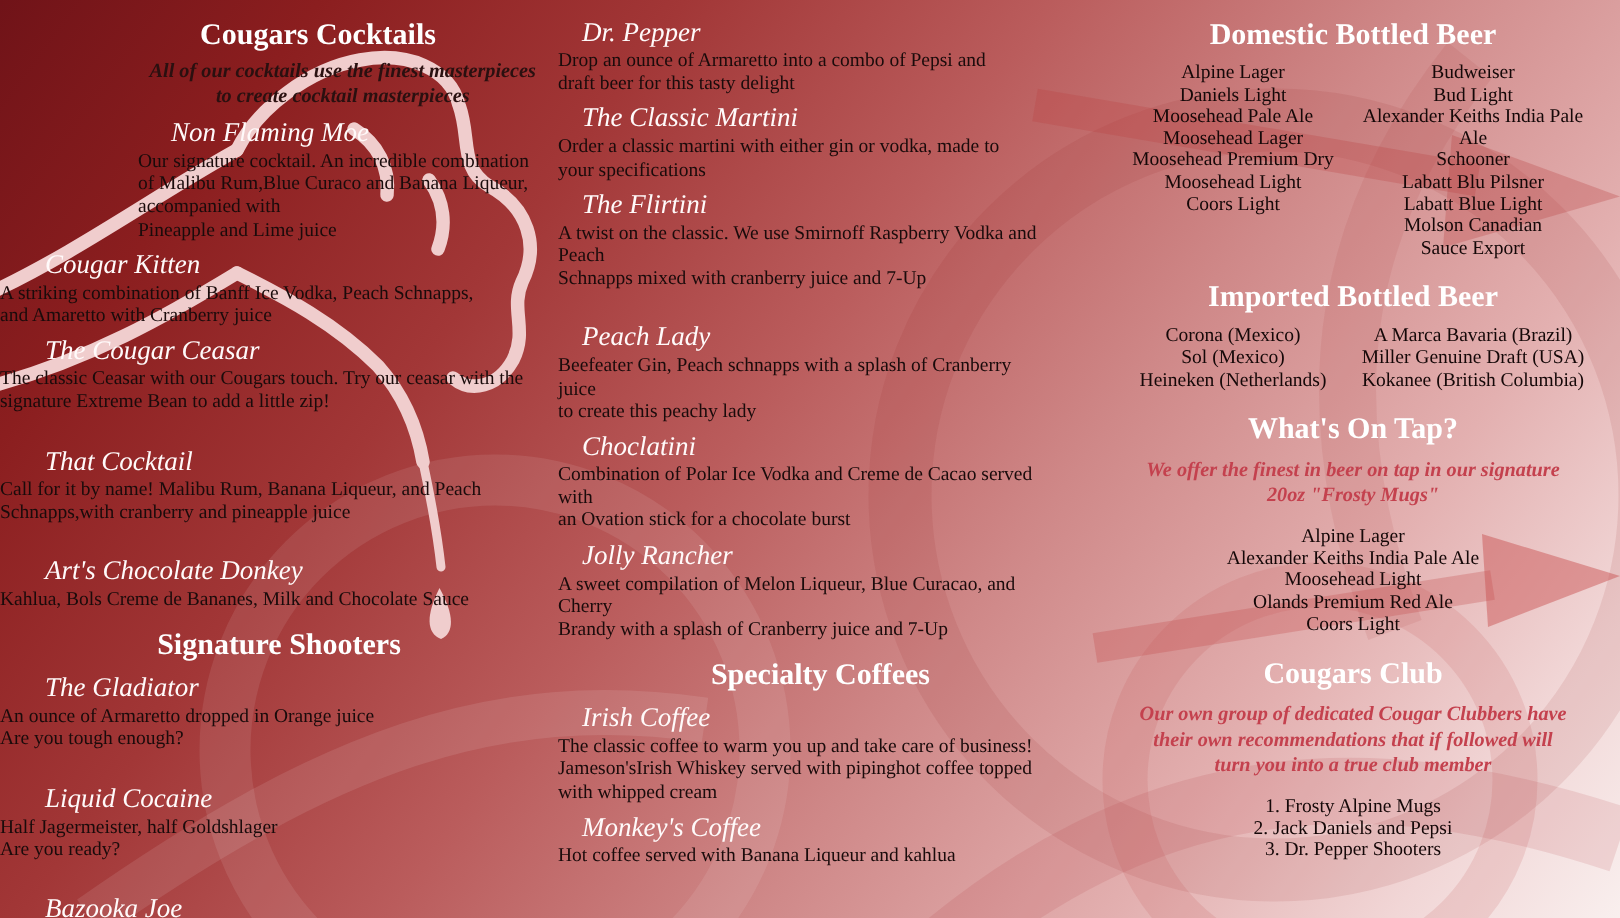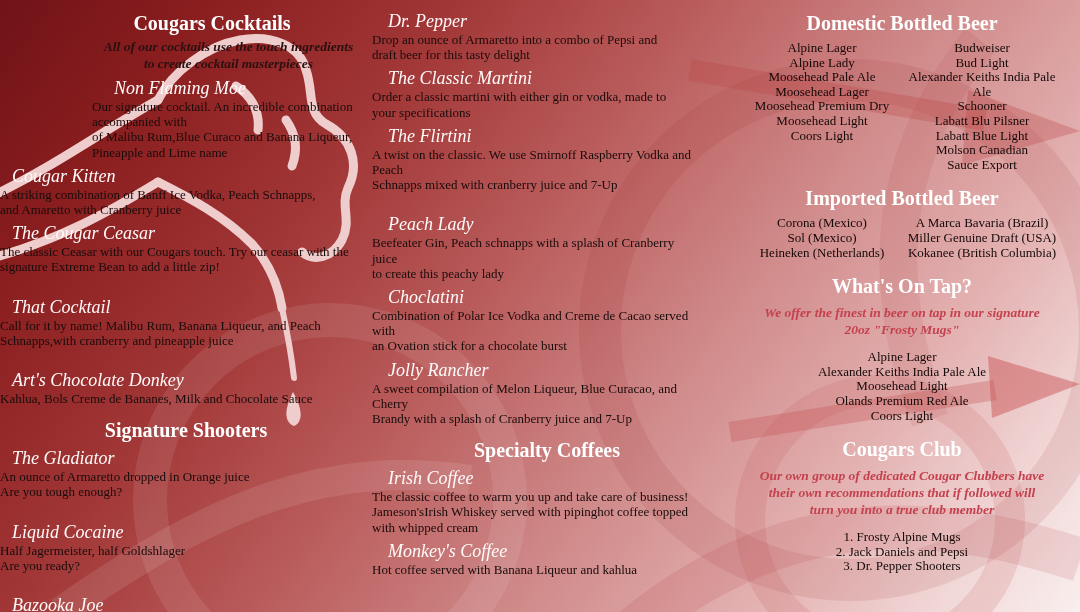--- a/index.html
+++ b/index.html
@@ -19,21 +19,21 @@
   .col-mid .section-title{padding-right:20px;}
   .col-right .section-title{font-size:20px;margin:14px 0 6px 0;}
   .col-right .menu-section:first-child .section-title{margin-top:6px;}
 
   .section-intro{text-align:center;font-style:italic;font-weight:bold;}
   .intro-dark{color:#2a1010;font-size:13.5px;line-height:16.5px;margin-top:2px;}
   .col-left .intro-dark{padding-left:85px;}
   .intro-red{color:#c4414e;font-size:13.5px;line-height:17px;margin-top:3px;}
 
   .menu-item{margin-top:6px;}
-  .item-name{color:#fffafa;font-style:italic;font-size:18px;line-height:21px;padding-left:12px;}
+  .item-name{color:#fffafa;font-style:italic;font-size:18px;line-height:21px;padding-left:30px;}
   .item-desc{color:#1a0b0b;font-size:13px;line-height:15.2px;text-align:left;}
   .col-mid .item-name{padding-left:16px;}
   .col-mid .item-desc{padding-right:40px;}
   .menu-item.indented{margin-left:92px;}
   .menu-item.indented .item-name{padding-left:22px;}
   .menu-item.gap-before{margin-top:22px;}
 
   .beer-cols{display:flex;margin-top:4px;}
   .beer-col{flex:1 1 50%;text-align:center;color:#150808;font-size:13px;line-height:14.6px;}
   .center-list{text-align:center;color:#150808;font-size:13px;line-height:14.6px;margin-top:12px;}
@@ -68,30 +68,30 @@
       <path d="M282,308 C288,336 292,360 294,378" stroke-width="6"></path>
       <path d="M293,392 c-9,18 -9,30 1,34 c9,-4 9,-16 -1,-34z" fill="#f0cdcd" stroke="none"></path>
     </g>
   </svg>
 
   <div class="columns">
     <div class="col col-left" id="col-0">
         <div class="menu-section">
           <h2 class="section-title">Cougars Cocktails</h2>
           <div class="section-intro intro-dark">
-            <div class="intro-line">All of our cocktails use the touch ingredients</div>
+            <div class="intro-line">All of our cocktails use the finest masterpieces</div>
             <div class="intro-line">to create cocktail masterpieces</div>
           </div>
           <div class="menu-item indented">
             <div class="item-name">Non Flaming Moe</div>
             <div class="item-desc">
               <div class="desc-line">Our signature cocktail. An incredible combination</div>
+              <div class="desc-line">of Malibu Rum,Blue Curaco and Banana Liqueur,</div>
               <div class="desc-line">accompanied with</div>
-              <div class="desc-line">of Malibu Rum,Blue Curaco and Banana Liqueur,</div>
-              <div class="desc-line">Pineapple and Lime name</div>
+              <div class="desc-line">Pineapple and Lime juice</div>
             </div>
           </div>
           <div class="menu-item">
             <div class="item-name">Cougar Kitten</div>
             <div class="item-desc">
               <div class="desc-line">A striking combination of Banff Ice Vodka, Peach Schnapps,</div>
               <div class="desc-line">and Amaretto with Cranberry juice</div>
             </div>
           </div>
           <div class="menu-item">
@@ -200,21 +200,21 @@
             </div>
           </div>
         </div>
       </div>
     <div class="col col-right" id="col-2">
         <div class="menu-section">
           <h2 class="section-title">Domestic Bottled Beer</h2>
           <div class="beer-cols">
             <div class="beer-col">
               <div class="beer-item">Alpine Lager</div>
-              <div class="beer-item">Alpine Lady</div>
+              <div class="beer-item">Daniels Light</div>
               <div class="beer-item">Moosehead Pale Ale</div>
               <div class="beer-item">Moosehead Lager</div>
               <div class="beer-item">Moosehead Premium Dry</div>
               <div class="beer-item">Moosehead Light</div>
               <div class="beer-item">Coors Light</div>
             </div>
             <div class="beer-col">
               <div class="beer-item">Budweiser</div>
               <div class="beer-item">Bud Light</div>
               <div class="beer-item">Alexander Keiths India Pale Ale</div>

